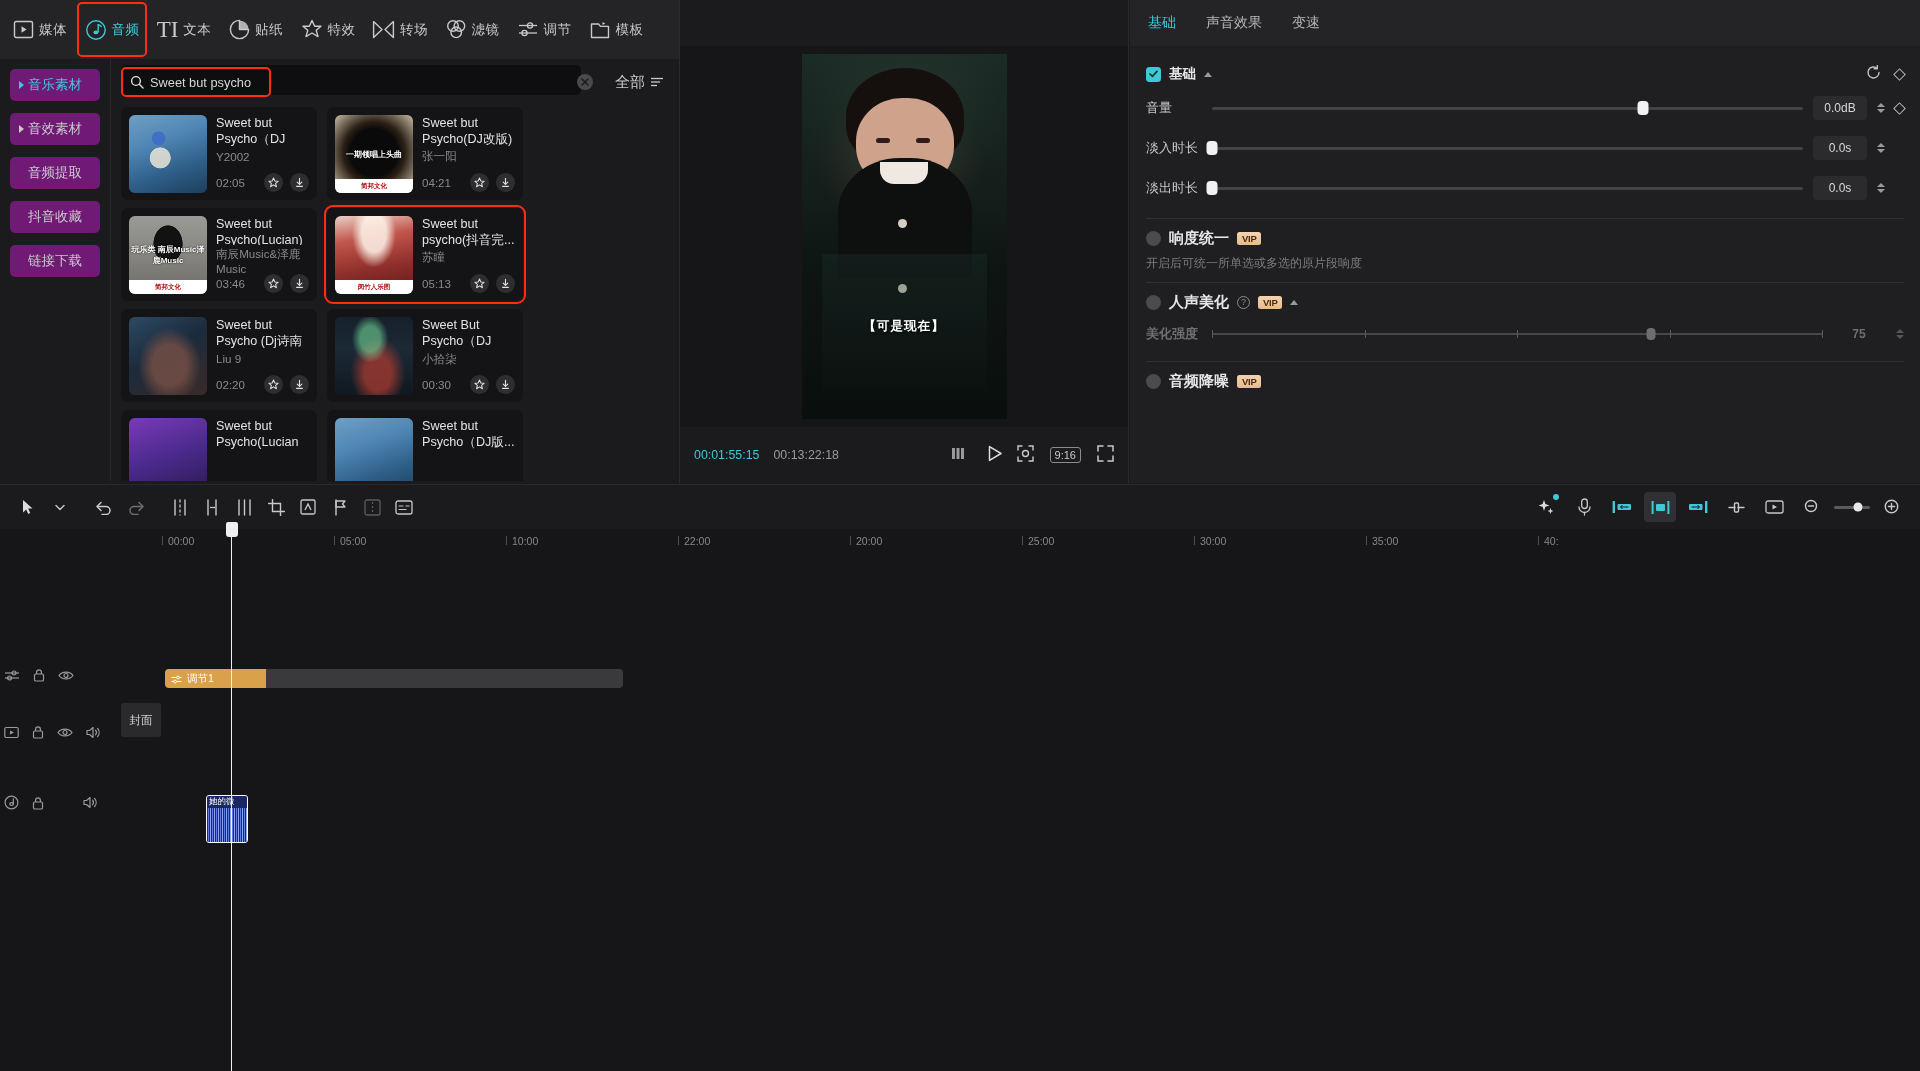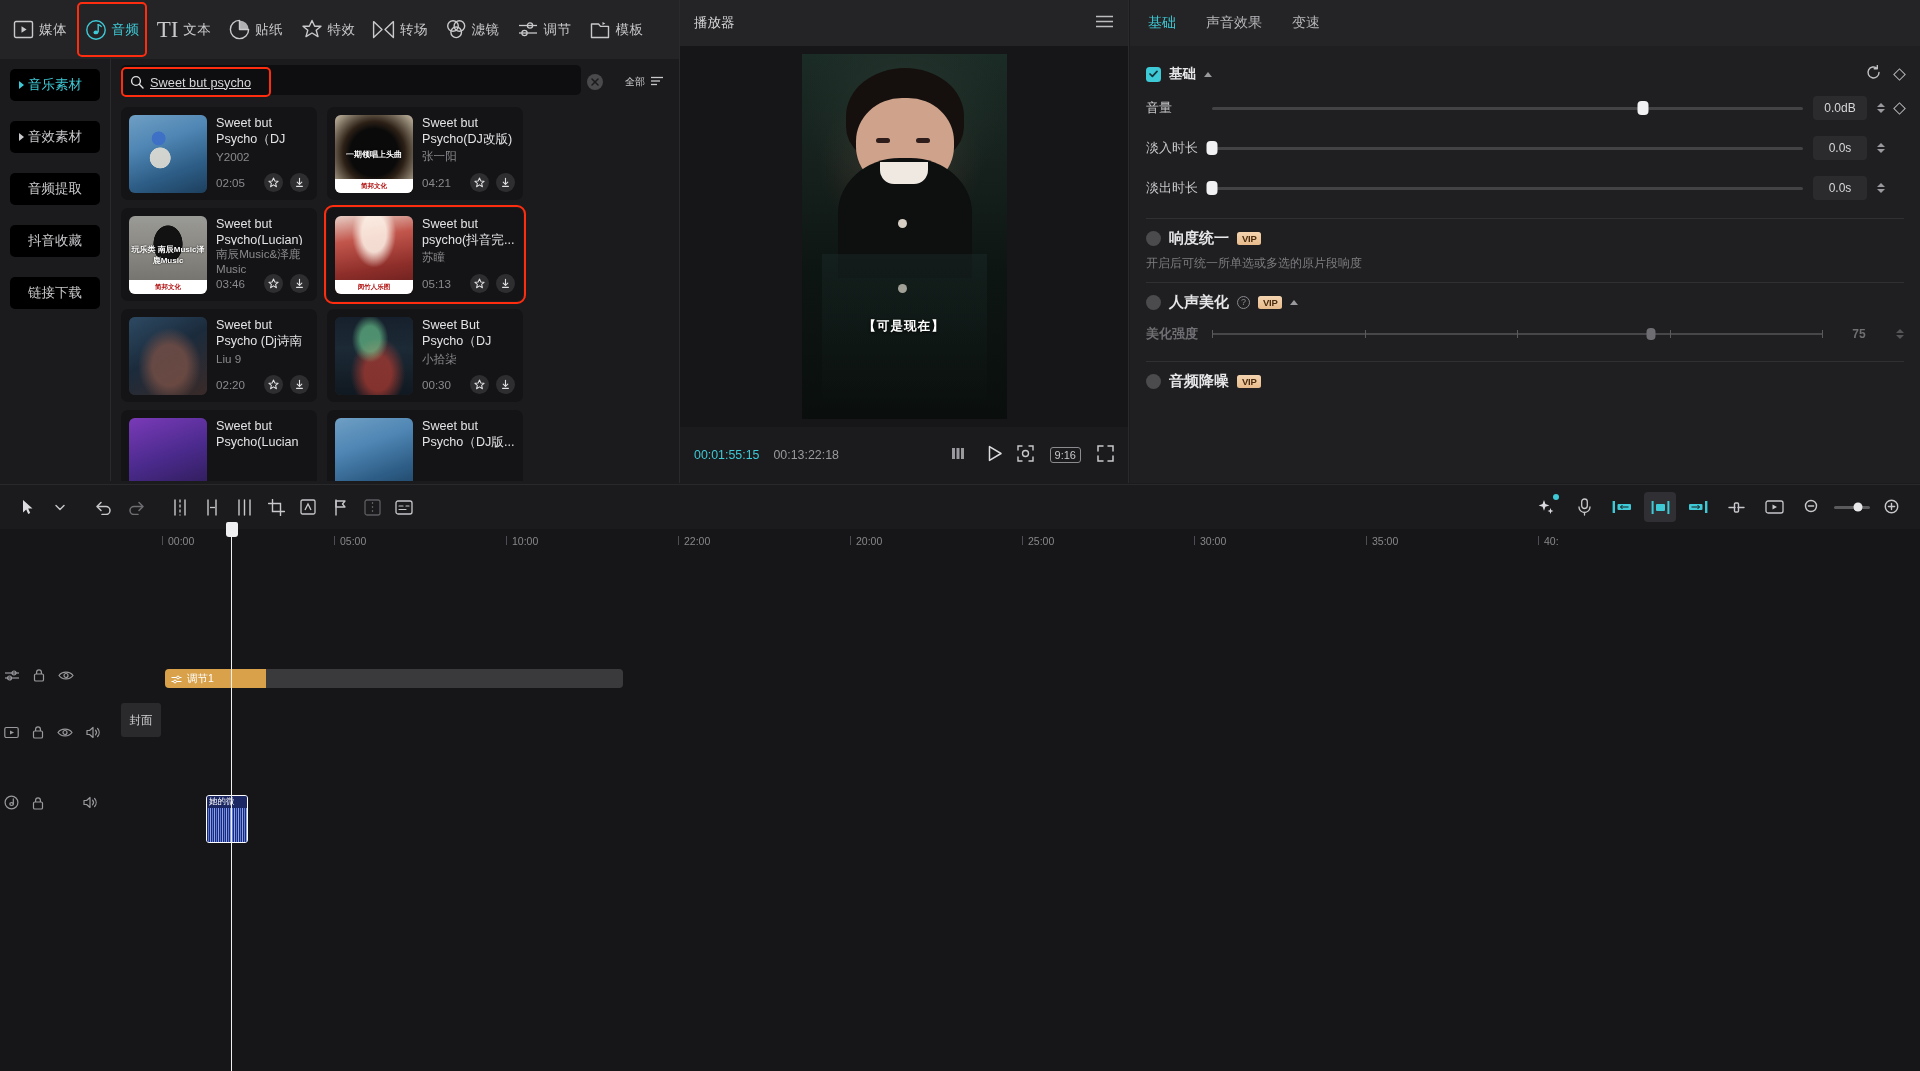--- a/index.html
+++ b/index.html
@@ -31,56 +31,56 @@
     border:2.5px solid #ff2d10; border-radius:5px; pointer-events:none;
   }
   .ti-text { font-family:"Liberation Serif", serif; font-size:23px; line-height:24px; letter-spacing:0px; }
 
   
   .rail {
     position:absolute; left:0; top:59px; width:110px; bottom:0px; background:#1b1b1d;
     padding-top:10px;
   }
   .rail-item {
-    margin:0 10px 20px 10px; height:32px; border-radius:5px;
-    background:#000000; display:flex; align-items:center; justify-content:center;
+    margin:0 10px 12px 10px; height:32px; border-radius:5px;
+    background:#701a75; display:flex; align-items:center; justify-content:center;
     font-size:13.5px; color:#c9c9cc; cursor:pointer; position:relative;
   }
   .rail-item.sel { color:#3ec9d6; }
   .rail-item .caret {
     position:absolute; left:9px; top:50%; transform:translateY(-50%);
     width:0;height:0;border-left:5px solid currentColor;
     border-top:4px solid transparent;border-bottom:4px solid transparent;
   }
 
   
   .browser {
     position:absolute; left:110px; top:59px; width:568px; height:422px;
     background:#1b1b1d; border-left:1px solid #2a2a2c;
   }
   .searchrow { height:46px; display:flex; align-items:center; padding:0 10px; gap:10px; }
-  .search-outer { position:relative; flex:1; height:34px; display:flex; align-items:center;text-decoration:underline; }
+  .search-outer { position:relative; flex:1; height:34px; display:flex; align-items:center; }
   .search-field {
     position:relative; width:150px; height:30px; background:#0e0e10; border-radius:5px;
     border:2.5px solid #ff2d10; display:flex; align-items:center; padding-left:7px; gap:6px;
   }
   .search-long {
     position:absolute; left:0; top:0; height:30px; width:460px;
     background:#0e0e10; border-radius:5px; display:flex; align-items:center;
   }
   .srch-ico { width:14px;height:14px; flex:0 0 auto; }
   .srch-txt { font-size:12.8px; color:#d7d7d9; white-space:nowrap; }
   .clear-btn {
     position:absolute; right:12px; top:50%; transform:translateY(-50%);
     width:16px;height:16px;border-radius:50%;background:#4a4a4d;
     display:flex;align-items:center;justify-content:center;cursor:pointer;
     font-size:11px; color:#d0d0d2; line-height:1;
   }
   .filter-btn {
-    display:flex; align-items:center; gap:5px; font-size:10px; color:#c9c9cc;
+    display:flex; align-items:center; gap:5px; font-size:15px; color:#c9c9cc;
     cursor:pointer; padding-right:4px; flex:0 0 auto;
   }
 
   .cards {
     position:absolute; top:46px; left:0; right:0; bottom:0; overflow:hidden;
     padding:2px 10px 0 10px;
     display:flex; flex-wrap:wrap; align-content:flex-start; gap:8px 10px;
   }
   .card {
     width:196px; height:93px; background:#141416; border-radius:7px;
@@ -606,30 +606,20 @@
         </div>
         <div class="cinfo">
           <div class="ctitle">Sweet but Psycho（DJ版...</div>
         </div>
       </div>
 
     </div>
   </div>
 
   <div class="player">
-    <div class="pl-head">
-      <span class="pl-title">播放器</span>
-      <span>
-        <svg width="19" height="13" viewBox="0 0 19 13">
-            <line x1="1" y1="1.5" x2="18" y2="1.5" stroke="#bcbcc0" stroke-width="1.5"></line>
-            <line x1="1" y1="6.5" x2="18" y2="6.5" stroke="#bcbcc0" stroke-width="1.5"></line>
-            <line x1="1" y1="11.5" x2="18" y2="11.5" stroke="#bcbcc0" stroke-width="1.5"></line>
-          </svg>
-      </span>
-    </div>
     <div class="pl-stage">
       <div class="video">
         <div style="position:absolute;inset:0;background:
              radial-gradient(ellipse 70% 40% at 50% 14%, #24332c 0%, transparent 70%),
              radial-gradient(ellipse 55% 30% at 48% 30%, #3a3028 0%, transparent 72%)"></div>
         <div style="position:absolute;left:52px;top:26px;width:100px;height:108px;border-radius:48% 48% 44% 44%;background:#2b211c;"></div>
         <div style="position:absolute;left:62px;top:46px;width:80px;height:92px;border-radius:46% 46% 50% 50%;background:#cfa28c;"></div>
         <div style="position:absolute;left:78px;top:86px;width:13px;height:5px;border-radius:3px;background:#3a2420;"></div>
         <div style="position:absolute;left:114px;top:86px;width:13px;height:5px;border-radius:3px;background:#3a2420;"></div>
         <div style="position:absolute;left:96px;top:110px;width:12px;height:7px;border-radius:4px;background:#9b4d45;"></div>

